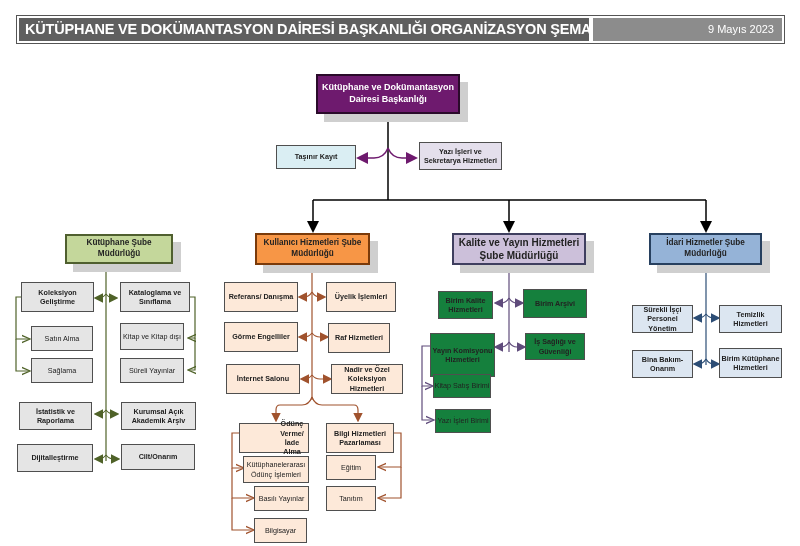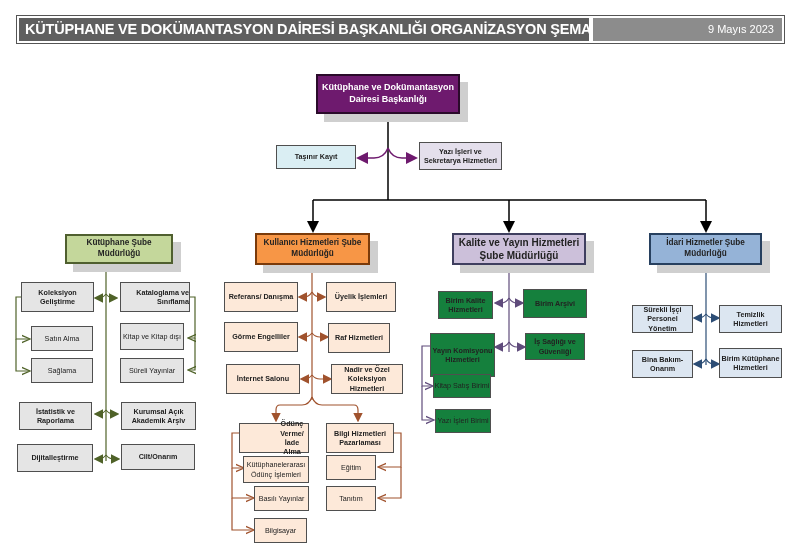--- a/index.html
+++ b/index.html
@@ -138,21 +138,21 @@
 
 <div class="box top shadow" style="left:316px;top:74px;width:144px;height:40px;text-align:center;">Kütüphane ve Dokümantasyon Dairesi Başkanlığı</div>
 
 <div class="box staff1" style="left:276px;top:145px;width:80px;height:24px;">Taşınır Kayıt</div>
 <div class="box staff2" style="left:419px;top:142px;width:83px;height:28px;">Yazı İşleri ve Sekretarya Hizmetleri</div>
 
 <div class="box head g-head shadow" style="left:53px;top:234px;width:108px;height:30px;margin-left:12px;">Kütüphane Şube Müdürlüğü</div>
 <div class="box g-box" style="left:21px;top:282px;width:73px;height:30px;">Koleksiyon Geliştirme</div>
 <div class="box g-box plain" style="left:31px;top:326px;width:62px;height:25px;">Satın Alma</div>
 <div class="box g-box plain" style="left:31px;top:358px;width:62px;height:25px;">Sağlama</div>
-<div class="box g-box" style="left:120px;top:282px;width:70px;height:30px;text-align:right;">Kataloglama ve Sınıflama</div>
+<div class="box g-box" style="left:120px;top:282px;width:70px;height:30px;">Kataloglama ve Sınıflama</div>
 <div class="box g-box plain" style="left:120px;top:323px;width:64px;height:27px;">Kitap ve Kitap dışı</div>
 <div class="box g-box plain" style="left:120px;top:358px;width:64px;height:25px;">Süreli Yayınlar</div>
 <div class="box g-box" style="left:19px;top:402px;width:73px;height:28px;">İstatistik ve Raporlama</div>
 <div class="box g-box" style="left:121px;top:402px;width:75px;height:28px;">Kurumsal Açık Akademik Arşiv</div>
 <div class="box g-box" style="left:17px;top:444px;width:76px;height:28px;">Dijitalleştirme</div>
 <div class="box g-box" style="left:121px;top:444px;width:74px;height:26px;">Cilt/Onarım</div>
 
 <div class="box head o-head shadow" style="left:255px;top:233px;width:115px;height:32px;">Kullanıcı Hizmetleri Şube Müdürlüğü</div>
 <div class="box o-box" style="left:224px;top:282px;width:74px;height:30px;">Referans/ Danışma</div>
 <div class="box o-box" style="left:326px;top:282px;width:70px;height:30px;">Üyelik İşlemleri</div>

